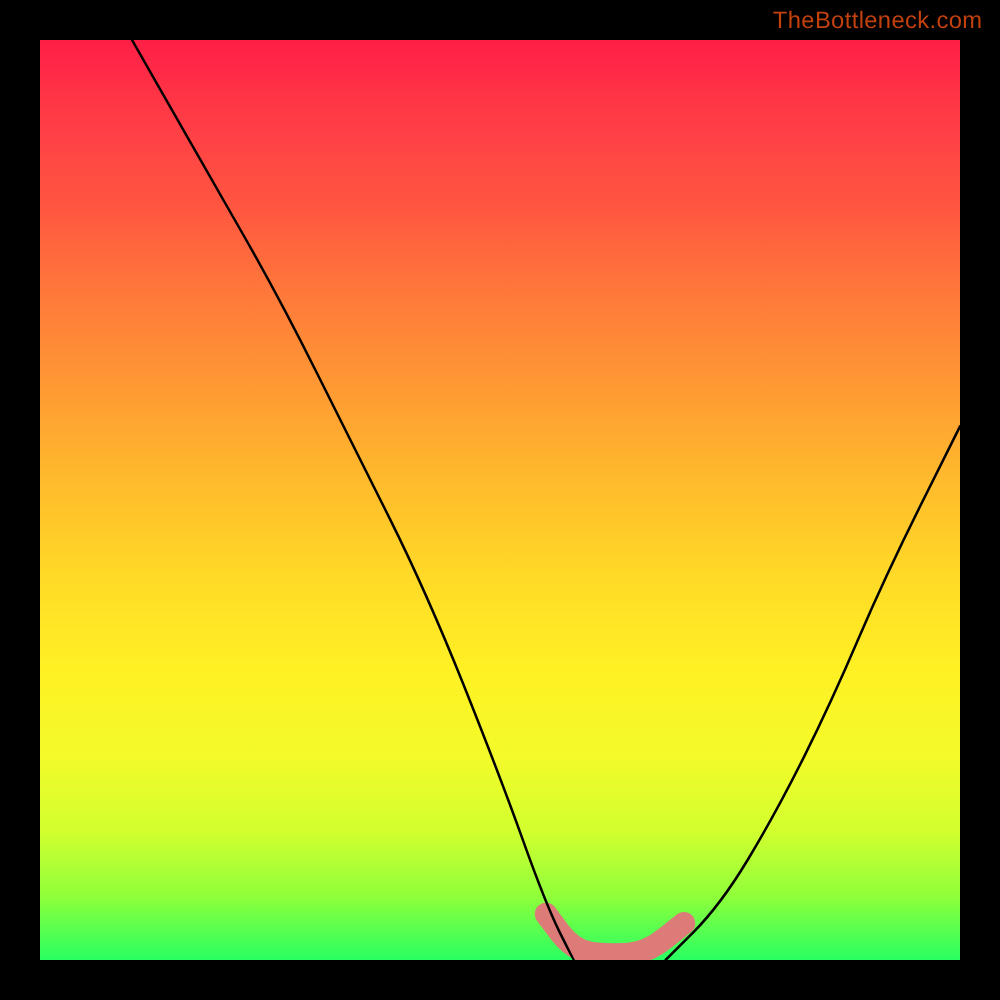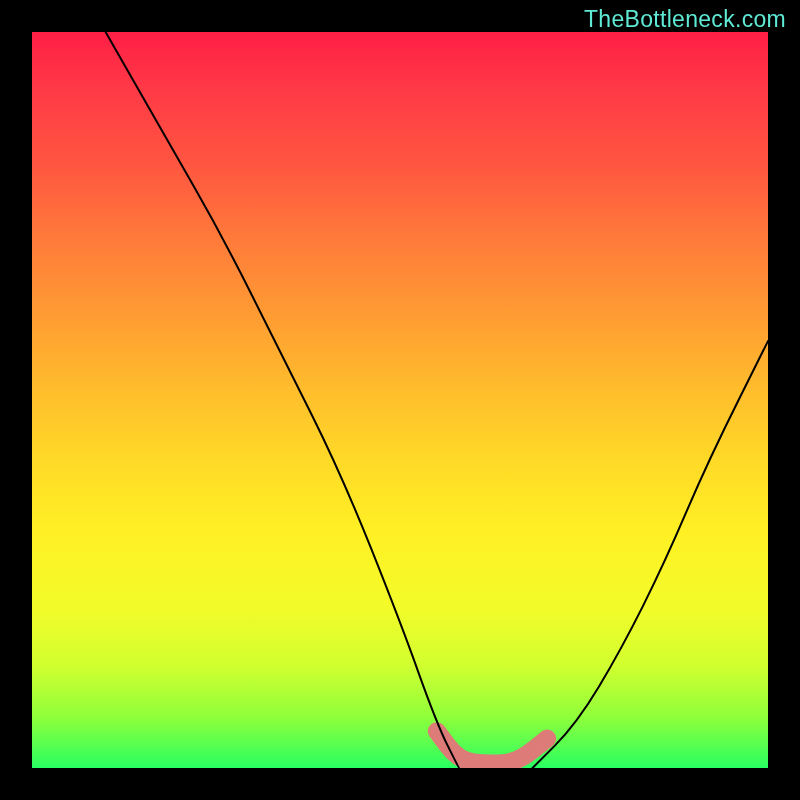--- a/index.html
+++ b/index.html
@@ -14,22 +14,22 @@
   .canvas {
     position: relative;
     width: 800px;
     height: 800px;
     background: #000;
   }
   .watermark {
     position: absolute;
     top: 6px;
     right: 14px;
-    color: #5eead4;
-    font-size: 23px;
+    color: #c2410c;
+    font-size: 19px;
     font-weight: 400;
     letter-spacing: 0.3px;
     z-index: 3;
   }
   .plot-area {
     position: absolute;
     left: 32px;
     top: 32px;
     width: 736px;
     height: 736px;

